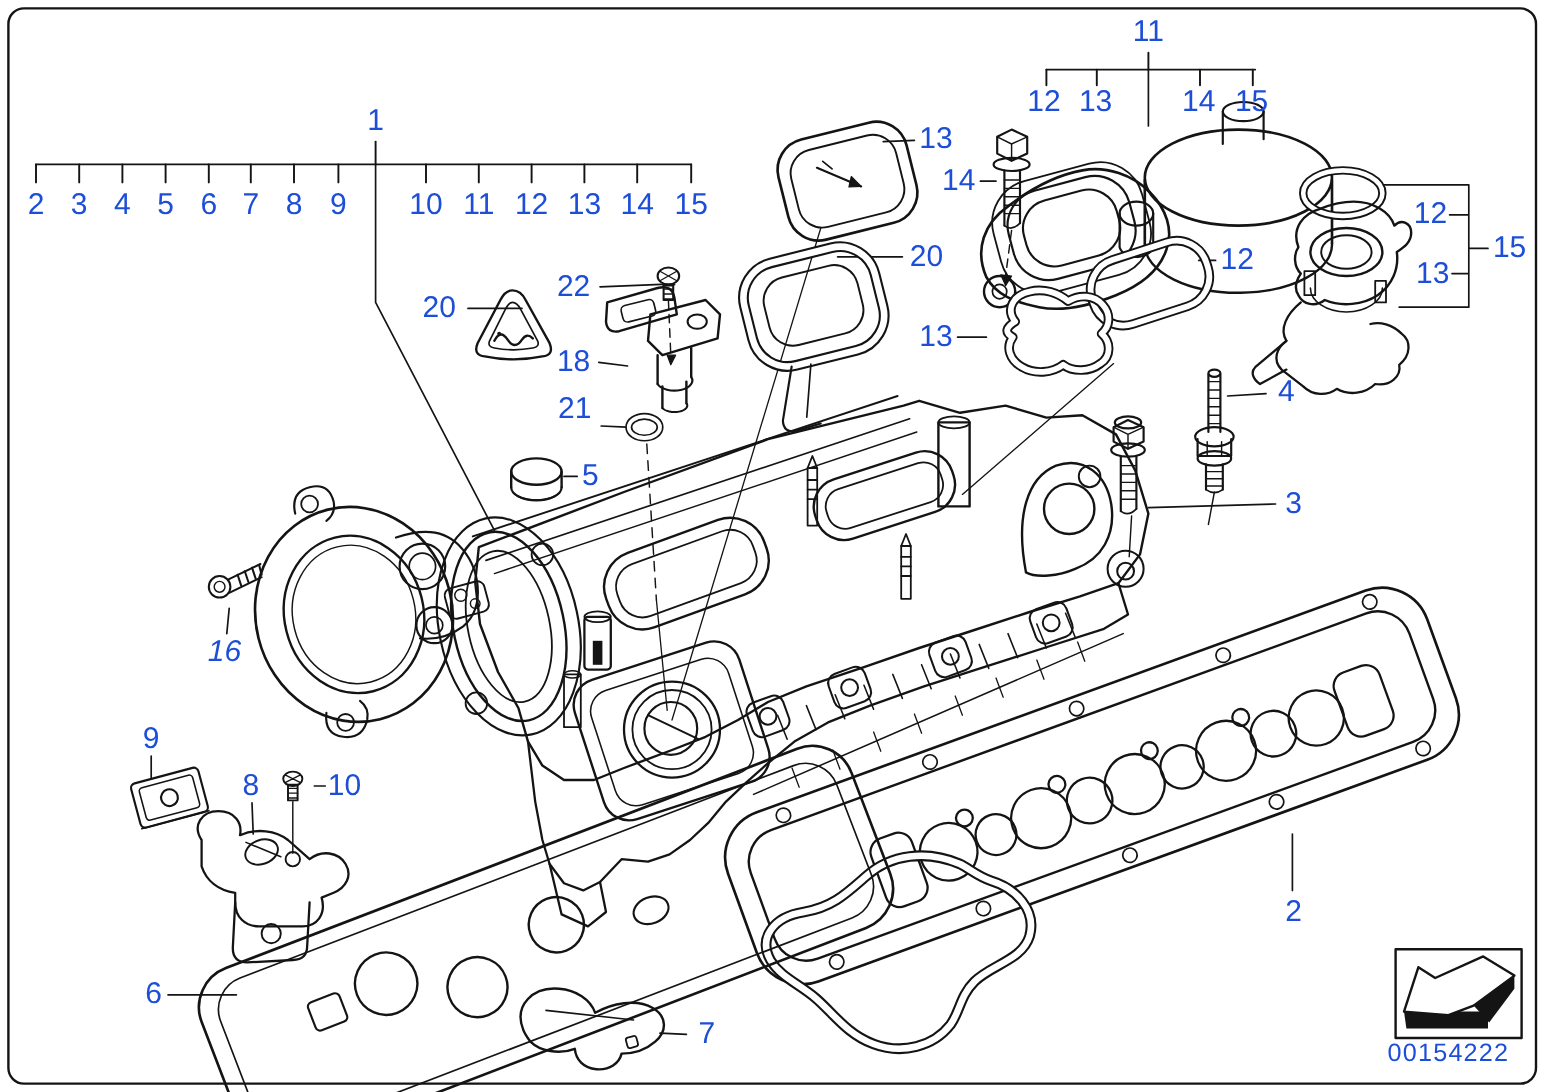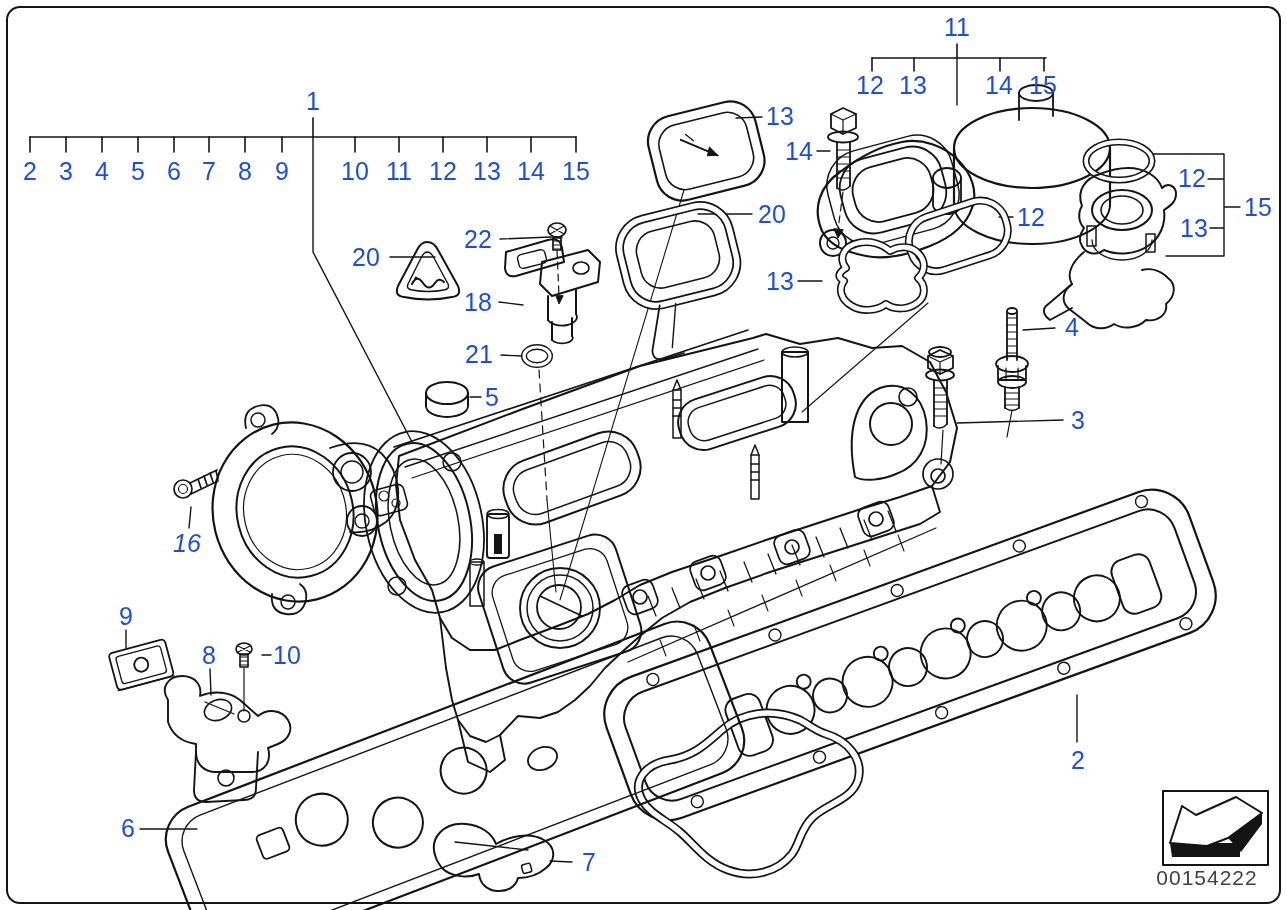--- a/index.html
+++ b/index.html
@@ -3,21 +3,21 @@
 <meta charset="utf-8">
 <style>
   html,body{margin:0;padding:0;background:#e8e8e8;}
   #stage{position:relative;width:1287px;height:910px;background:#ffffff;overflow:hidden;
          font-family:"Liberation Sans", sans-serif;}
   #artwork{position:absolute;left:0;top:0;}
   #callout-layer{position:absolute;left:0;top:0;width:100%;height:100%;}
   .callout{position:absolute;transform:translate(-50%,-50%);font-size:25px;line-height:1;
            color:#1d4ed8;letter-spacing:0;white-space:nowrap;cursor:pointer;}
   .stamp-code{position:absolute;left:1207px;top:878px;transform:translate(-50%,-50%);
-              font-size:21px;color:#404040;letter-spacing:1px;}
+              font-size:21px;color:#1d4ed8;letter-spacing:1px;}
 </style>
 </head>
 <body>
 
 <div id="stage">
 
 <svg id="artwork" width="1287" height="910" viewBox="0 0 1287 910" fill="none" stroke="#141414" stroke-linecap="round" stroke-linejoin="round">
 
   <rect x="7" y="7" width="1273" height="896" rx="13" stroke-width="2"></rect>
 
@@ -436,21 +436,21 @@
       <div class="callout" style="left: 799px; top: 151px;">14</div>
       <div class="callout" style="left: 772px; top: 214px;">20</div>
       <div class="callout" style="left: 1031px; top: 217px;">12</div>
       <div class="callout" style="left: 780px; top: 281px;">13</div>
       <div class="callout" style="left: 1192px; top: 178px;">12</div>
       <div class="callout" style="left: 1194px; top: 228px;">13</div>
       <div class="callout" style="left: 1258px; top: 207px;">15</div>
       <div class="callout" style="left: 478px; top: 239px; text-align: right;">22</div>
       <div class="callout" style="left: 366px; top: 257px;">20</div>
       <div class="callout" style="left: 478px; top: 302px;">18</div>
-      <div class="callout" style="left: 479px; top: 354px;">21</div>
+      <div class="callout" style="left: 479px; top: 341px;">21</div>
       <div class="callout" style="left: 492px; top: 397px;">5</div>
       <div class="callout" style="left: 1072px; top: 327px;">4</div>
       <div class="callout" style="left: 1078px; top: 420px;">3</div>
       <div class="callout" style="left: 187px; top: 543px; font-style: italic;">16</div>
       <div class="callout" style="left: 126px; top: 616px;">9</div>
       <div class="callout" style="left: 209px; top: 655px;">8</div>
       <div class="callout" style="left: 287px; top: 655px;">10</div>
       <div class="callout" style="left: 128px; top: 828px;">6</div>
       <div class="callout" style="left: 589px; top: 862px;">7</div>
       <div class="callout" style="left: 1078px; top: 760px;">2</div>

